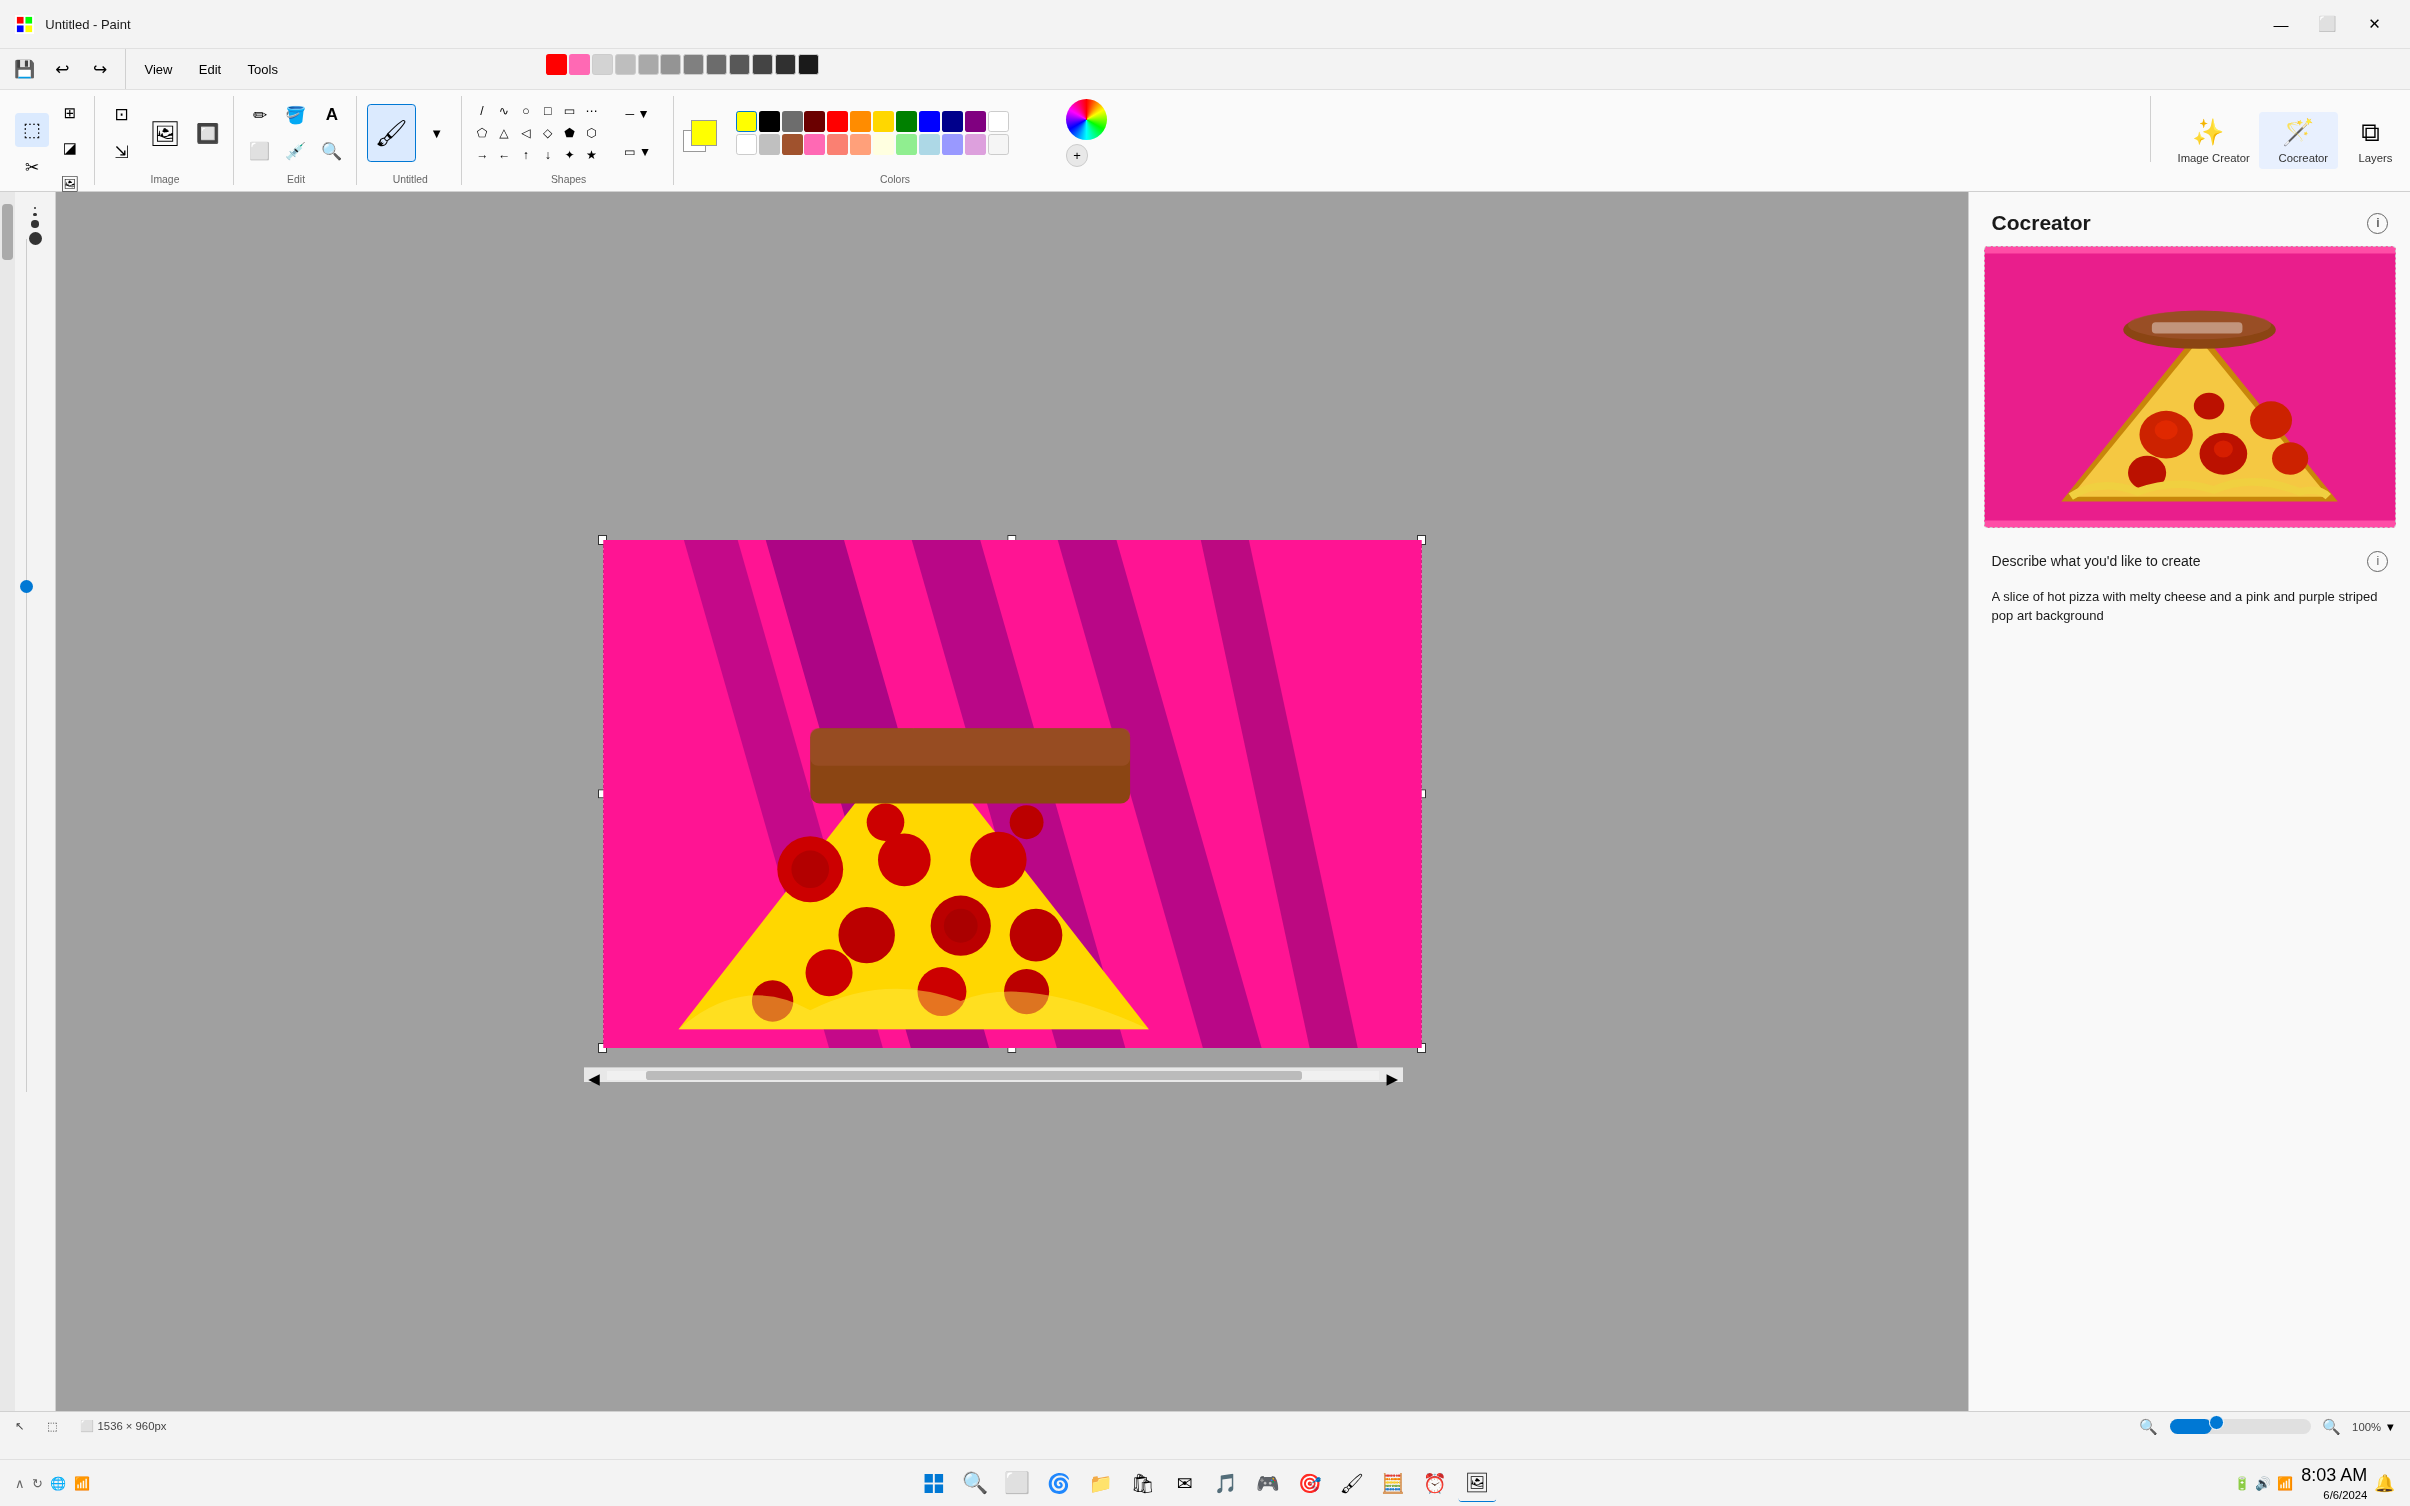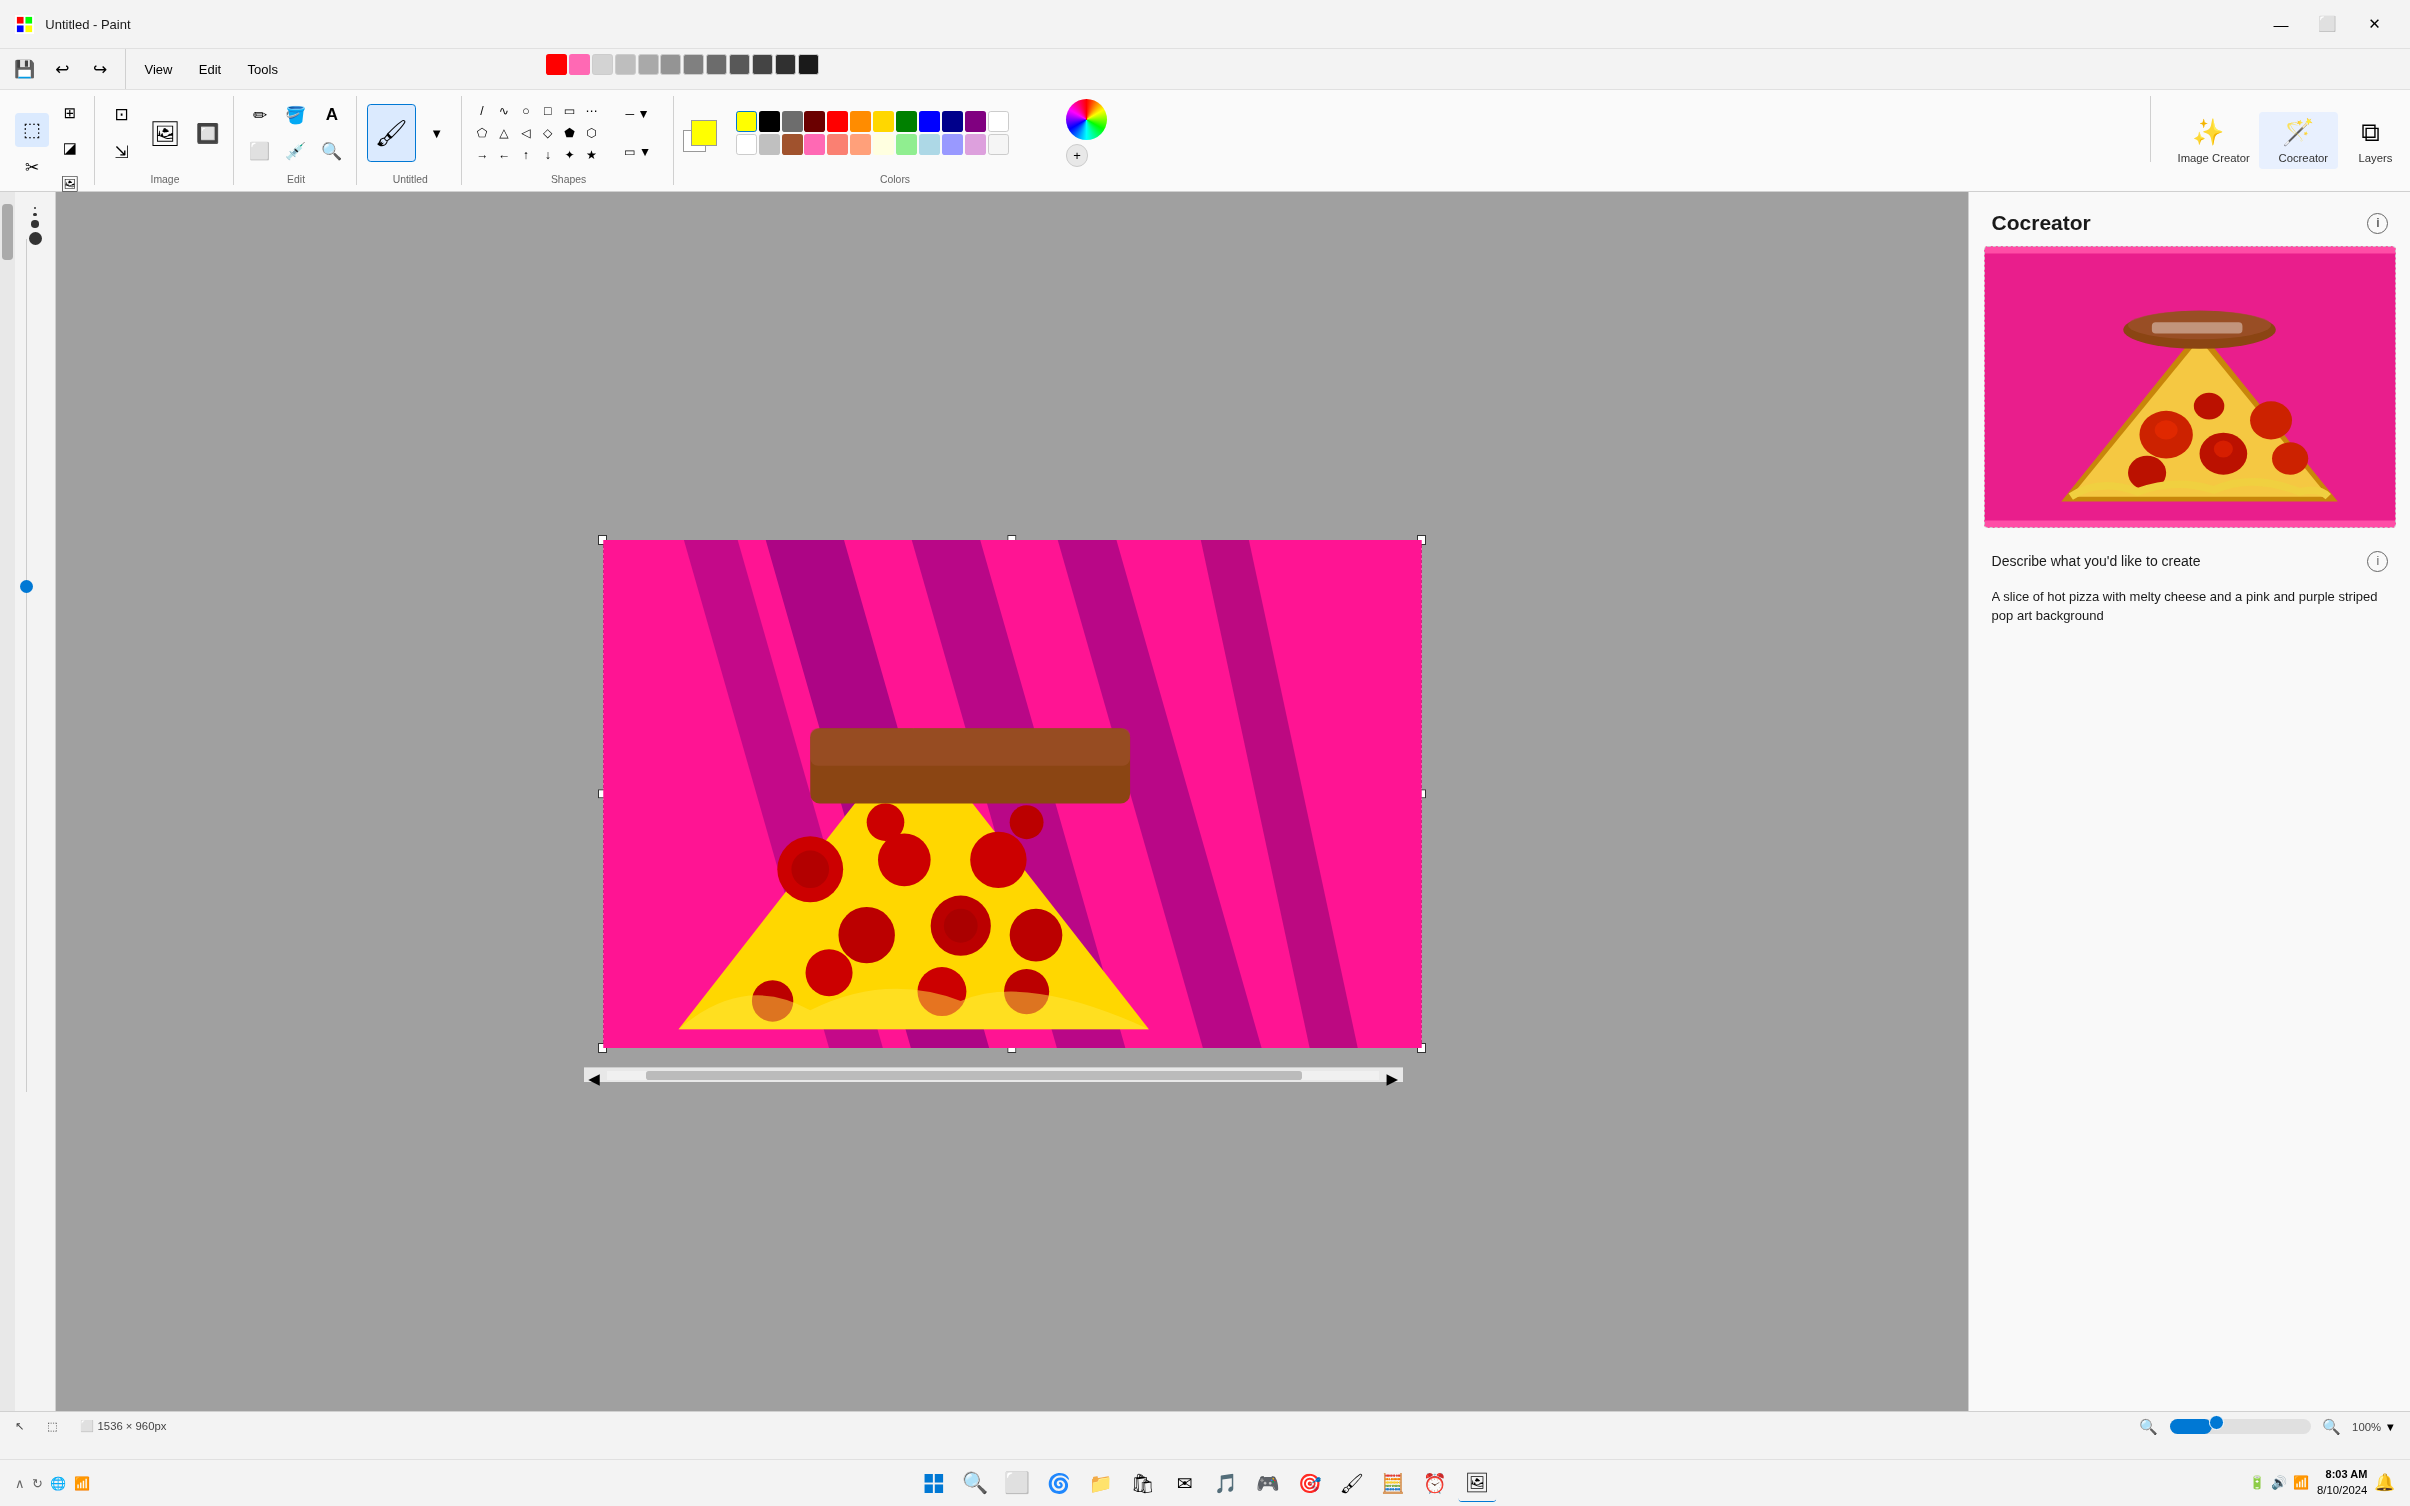--- a/index.html
+++ b/index.html
@@ -134,21 +134,21 @@
       border-top: 0.9px solid #e0e0e0; display: flex; align-items: center;
       justify-content: space-between; padding: 0 15px;
       position: fixed; bottom: 0; width: 2411px;
     }
     .taskbar-left { display: flex; align-items: center; gap: 7.5px; }
     .taskbar-center { display: flex; align-items: center; gap: 3.8px; position: absolute; left: 50%; transform: translateX(-50%); }
     .taskbar-right { display: flex; align-items: center; gap: 7.5px; font-size: 11.3px; }
     .taskbar-icon { width: 38px; height: 38px; display: flex; align-items: center; justify-content: center; border-radius: 3.8px; cursor: pointer; font-size: 21px; }
     .taskbar-icon.active { border-bottom: 1.9px solid #0078d4; }
     .time-display { text-align: right; line-height: 1.4; }
-    .time { font-size: 11px; font-weight: 700; }
+    .time { font-size: 18px; font-weight: 400; }
     .date { font-size: 11.3px; }
     .sys-icons { display: flex; align-items: center; gap: 5.6px; font-size: 13px; }
 
     .ribbon-divider { width: 0.9px; background: #d0d0d0; margin: 0 3.8px; align-self: stretch; }
 
     .canvas-selection-border {
       position: absolute; border: 1.4px dashed #555;
       top: 0; left: 0; right: 0; bottom: 0; pointer-events: none;
     }
   </style>
@@ -553,18 +553,18 @@
   </div>
 
   <div class="taskbar-right">
     <div class="sys-icons">
       <span>🔋</span>
       <span>🔊</span>
       <span>📶</span>
     </div>
     <div class="time-display">
       <div class="time">8:03 AM</div>
-      <div class="date">8/10/2024</div>
+      <div class="date">6/6/2024</div>
     </div>
     <div style="font-size:17px;">🔔</div>
   </div>
 </div>
 
 
 </body></html>

